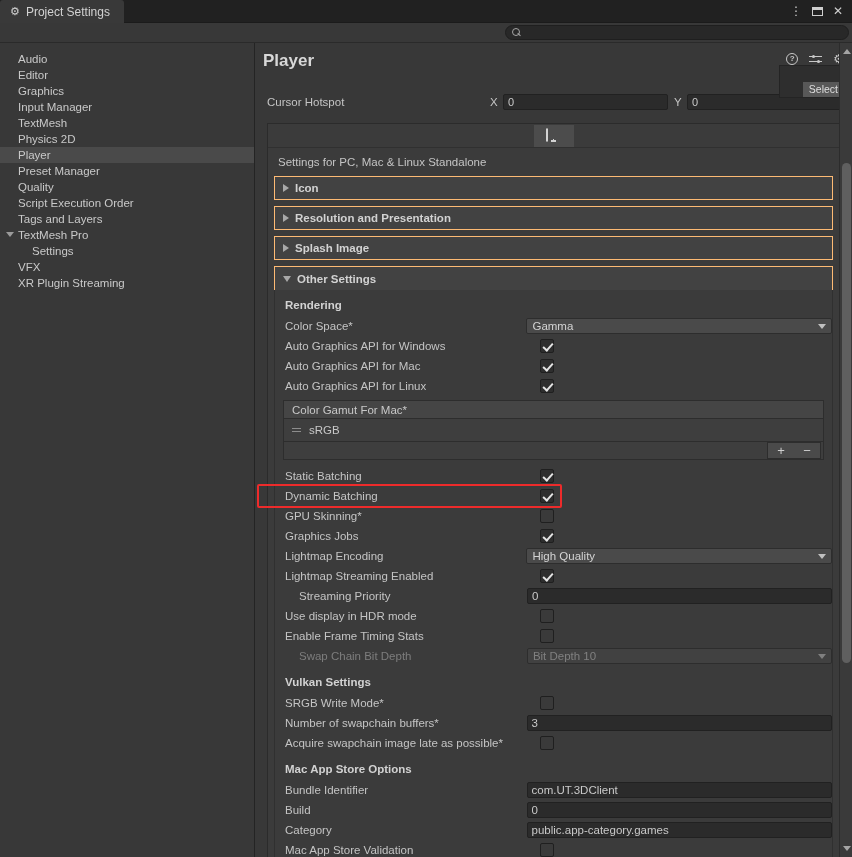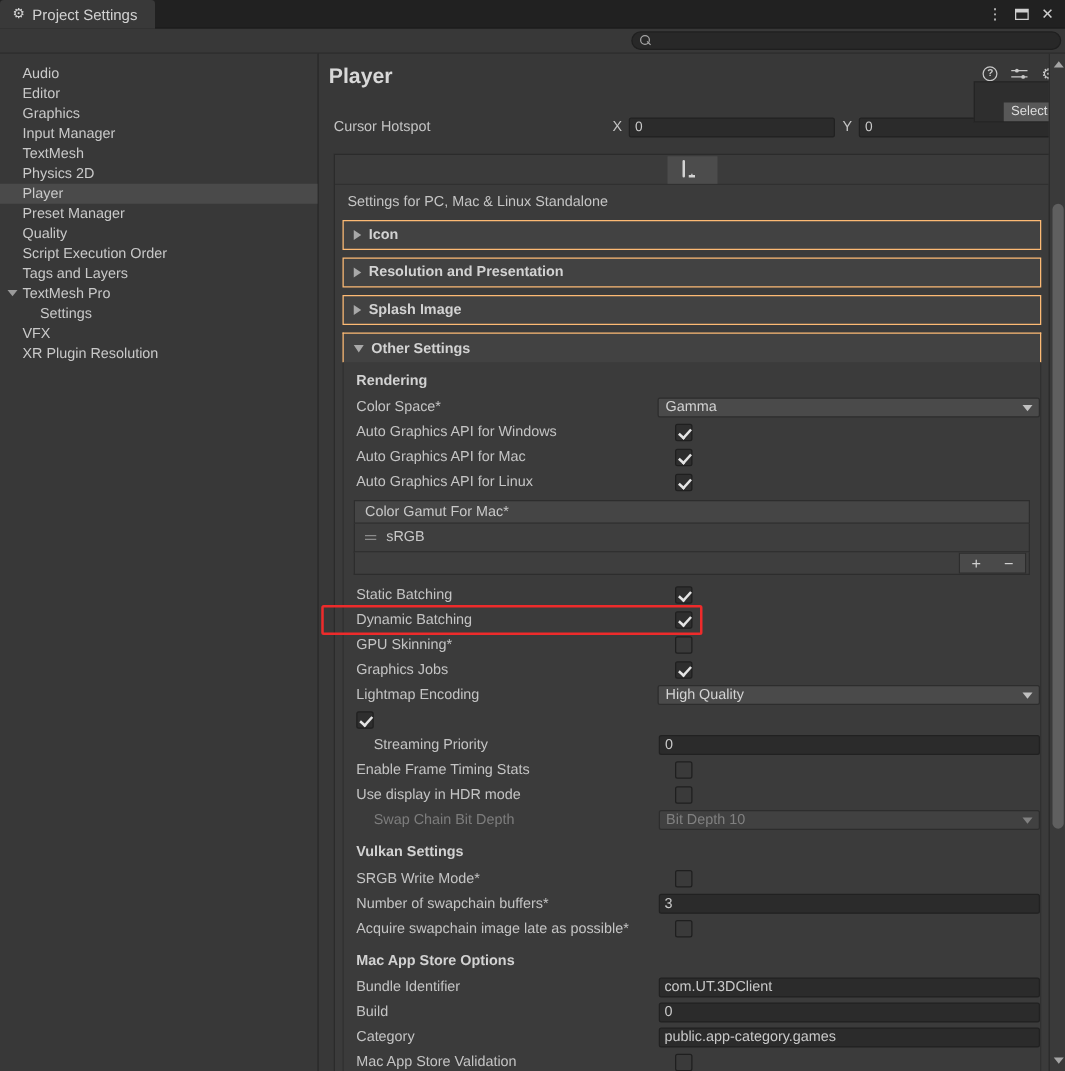--- a/index.html
+++ b/index.html
@@ -338,21 +338,21 @@
       <div class="side-item"><span>Preset Manager</span></div>
       <div class="side-item"><span>Quality</span></div>
       <div class="side-item"><span>Script Execution Order</span></div>
       <div class="side-item"><span>Tags and Layers</span></div>
       <div class="side-item">
         <span class="caret"></span>
         <span>TextMesh Pro</span>
       </div>
       <div class="side-item indent"><span>Settings</span></div>
       <div class="side-item"><span>VFX</span></div>
-      <div class="side-item"><span>XR Plugin Resolution</span></div>
+      <div class="side-item"><span>XR Plugin Streaming</span></div>
     </div>
 
     <div class="main">
 
       <div class="main-header">
         <span class="page-title">Player</span>
         <div class="header-icons">
           <span class="hicon help">?</span>
           <span class="hicon presets">
               <i class="a"></i>
@@ -466,32 +466,33 @@
           </div>
 
           <div class="prow">
             <span class="plabel">Lightmap Encoding</span>
             <span class="dropdown">
               <span>High Quality</span>
               <span class="dd-arrow"></span>
             </span>
           </div>
           <div class="prow">
+            <span class="plabel">Lightmap Streaming Enabled</span>
             <span class="checkbox checked"></span>
           </div>
           <div class="prow">
             <span class="plabel indent">Streaming Priority</span>
             <span class="textinput">0</span>
           </div>
           <div class="prow">
+            <span class="plabel">Use display in HDR mode</span>
+            <span class="checkbox dim"></span>
+          </div>
+          <div class="prow">
             <span class="plabel">Enable Frame Timing Stats</span>
-            <span class="checkbox dim"></span>
-          </div>
-          <div class="prow">
-            <span class="plabel">Use display in HDR mode</span>
             <span class="checkbox dim"></span>
           </div>
           <div class="prow disabled">
             <span class="plabel indent">Swap Chain Bit Depth</span>
             <span class="dropdown disabled">
               <span>Bit Depth 10</span>
               <span class="dd-arrow"></span>
             </span>
           </div>
 

